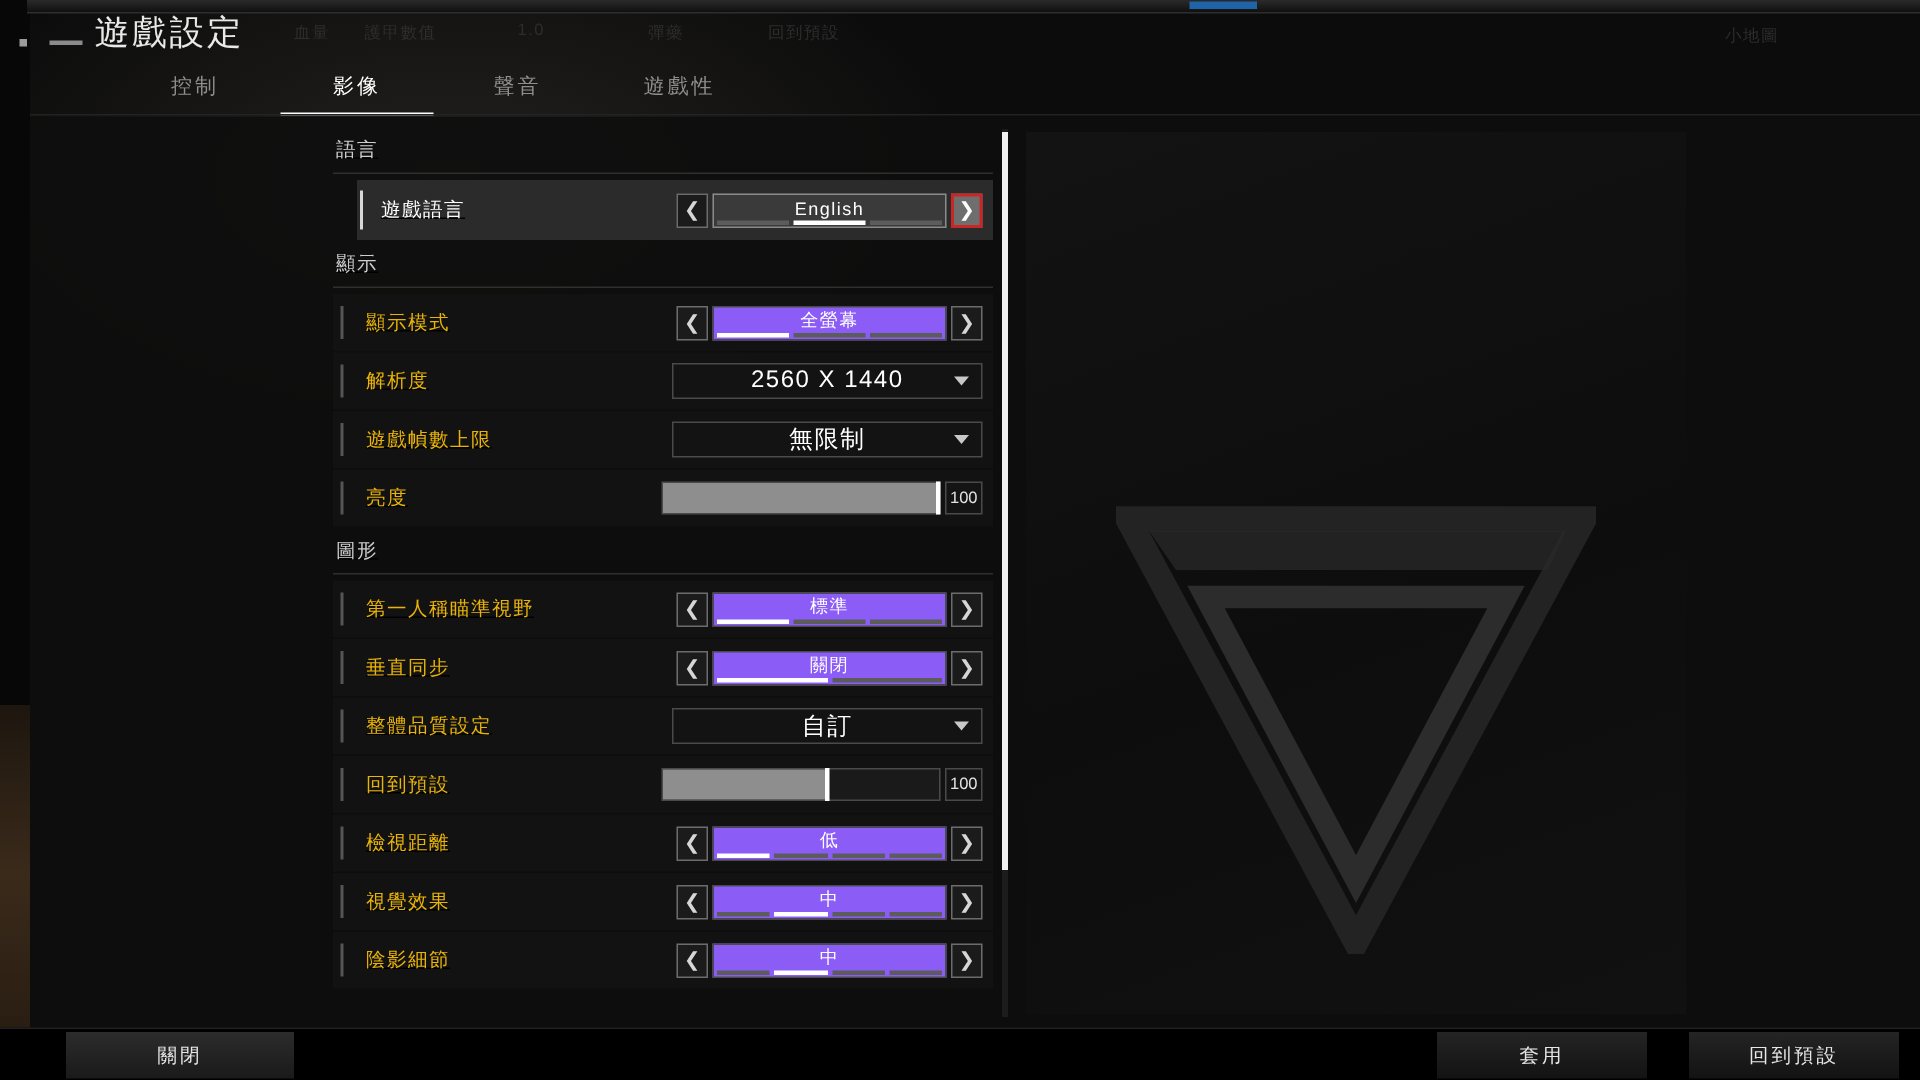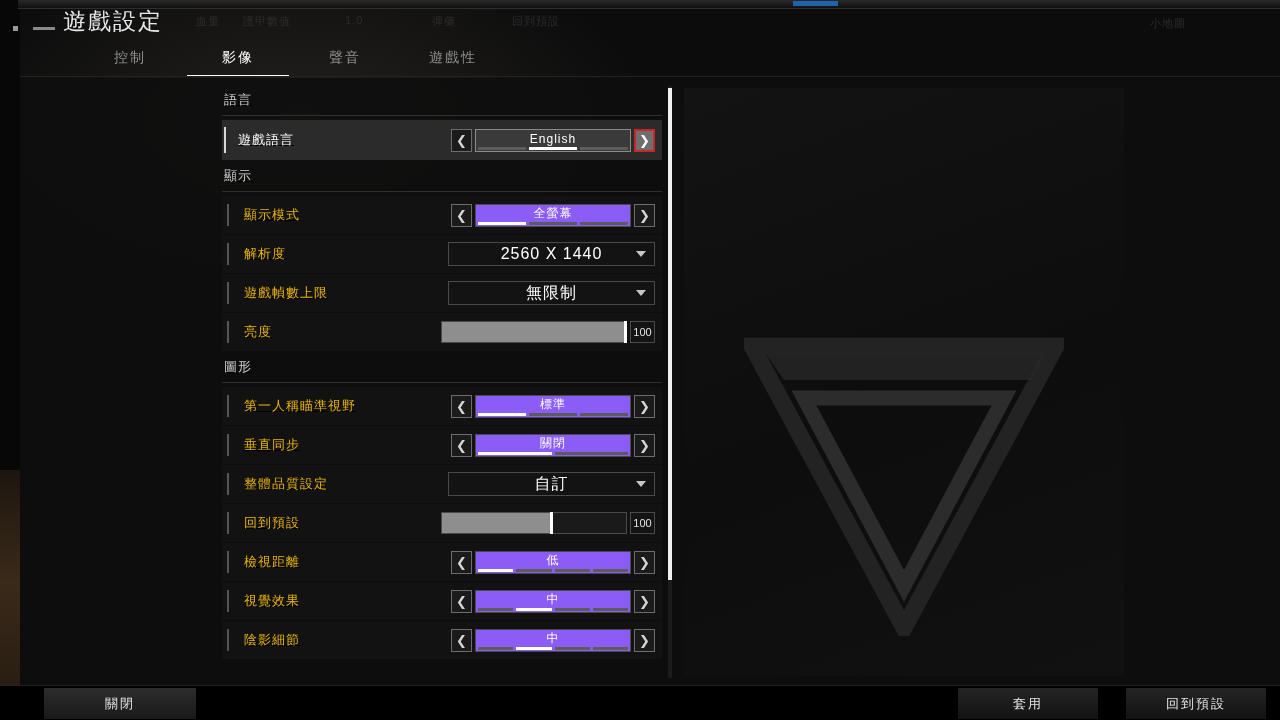--- a/index.html
+++ b/index.html
@@ -88,21 +88,21 @@
   .group-head {
     height: 30px; color: #cfcfcf; font-size: 13px; letter-spacing: 1px;
     display: flex; align-items: center; padding-left: 2px;
   }
   .group-rule { height: 1px; background: #2f2f2f; margin-bottom: 4px; }
 
   .row {
     position: relative; height: 38px; margin-bottom: 1px;
     background: #121212; display: flex; align-items: center;
   }
-  .row.focused { background: #2b2b2b; height: 40px; }
+  .row.focused { background: #2b2b2b; height: 40px; margin-left: 16px; }
   .row::before {
     content: ""; position: absolute; left: 5px; top: 8px;
     width: 2px; height: 22px; background: #555;
   }
   .row.focused::before { background: #d8d8d8; height: 26px; top: 7px; left: 2px; }
   .row-label {
     padding-left: 22px; color: #eab308; font-size: 13px; letter-spacing: 1px;
   }
   .row.focused .row-label { color: #ffffff; padding-left: 16px; }
 

